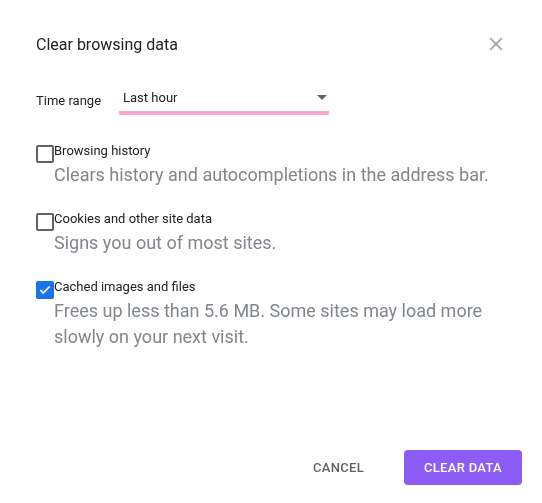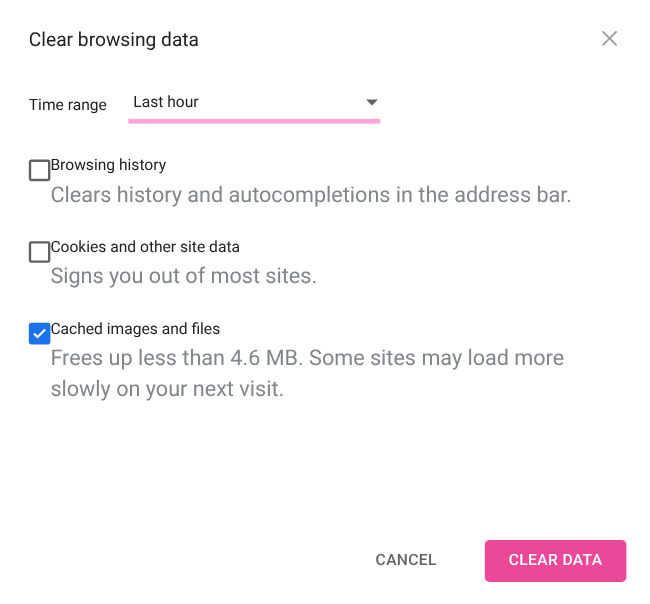--- a/index.html
+++ b/index.html
@@ -8,21 +8,21 @@
     background: #fff;
     width: 542px;
     height: 503px;
     overflow: hidden;
     color: #202124;
   }
   .dialog {
     width: 542px;
     height: 503px;
     position: relative;
-    padding: 4px;
+    padding: 16px;
   }
   .header {
     display: flex;
     align-items: center;
     justify-content: space-between;
     padding: 18px 20px 10px 20px;
   }
   .title {
     font-size: 16px;
     font-weight: 400;
@@ -140,21 +140,21 @@
     font-weight: 500;
     padding: 10px 20px;
     border-radius: 4px;
     cursor: pointer;
     letter-spacing: 0.3px;
   }
   .btn-flat {
     color: #5f6368;
   }
   .btn-primary {
-    background: #ec4899;
+    background: #8b5cf6;
     color: #fff;
   }
 </style>
 </head>
 <body>
 
 <div class="dialog">
 
   <div class="header">
     <div class="title">Clear browsing data</div>
@@ -194,21 +194,21 @@
     </div>
 
     <div class="option-row">
       <div class="checkbox checked">
         <svg viewBox="0 0 24 24" fill="none" stroke="#fff" stroke-width="3">
           <polyline points="4,12 9,17 20,6"></polyline>
         </svg>
       </div>
       <div class="option-text">
         <div class="option-title">Cached images and files</div>
-        <div class="option-desc">Frees up less than 4.6 MB. Some sites may load more slowly on your next visit.</div>
+        <div class="option-desc">Frees up less than 5.6 MB. Some sites may load more slowly on your next visit.</div>
       </div>
     </div>
 
   </div>
 
   <div class="footer">
     <div class="btn btn-flat">CANCEL</div>
     <div class="btn btn-primary">CLEAR DATA</div>
   </div>
 

